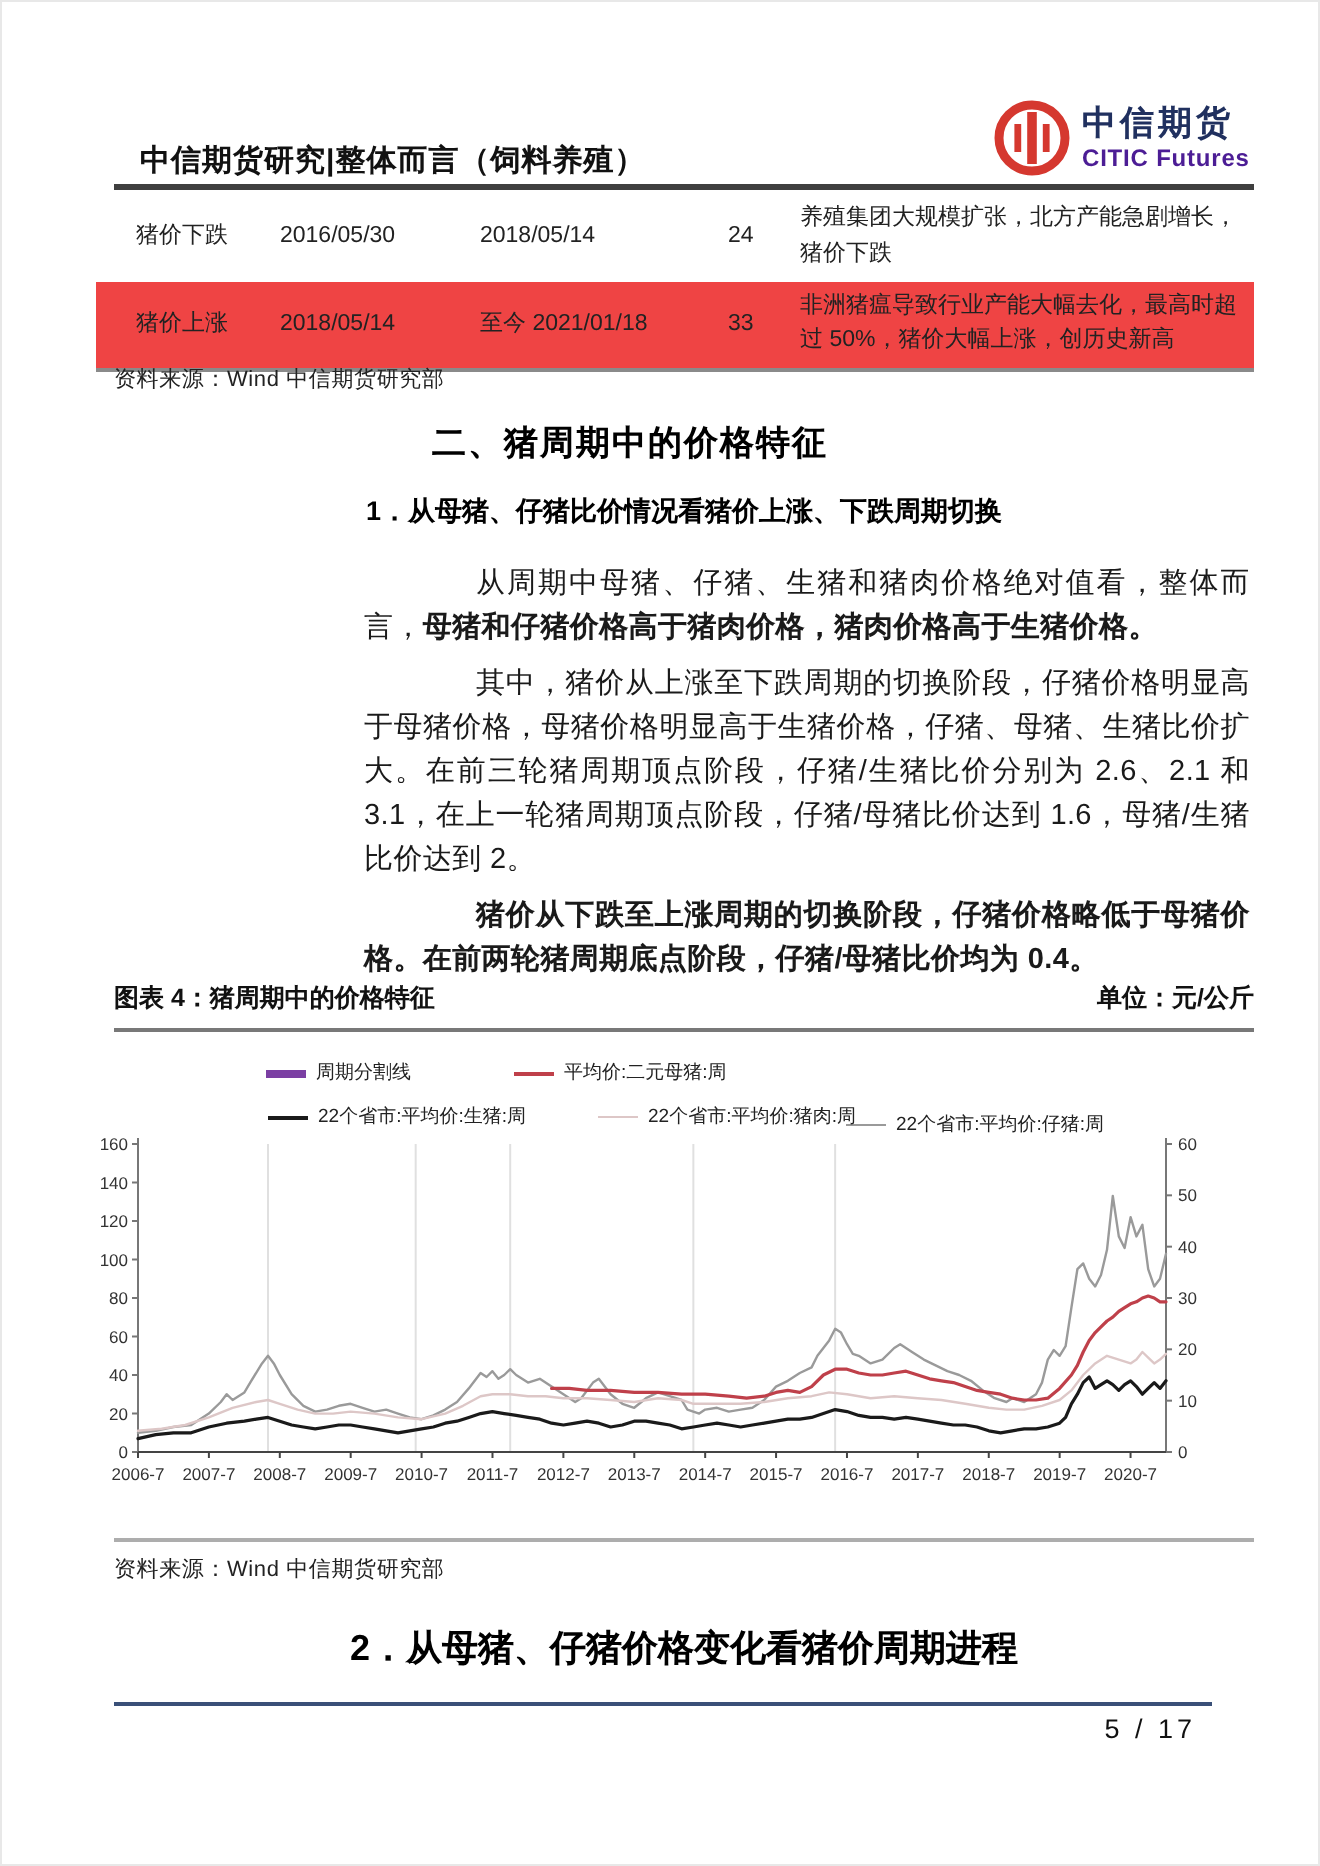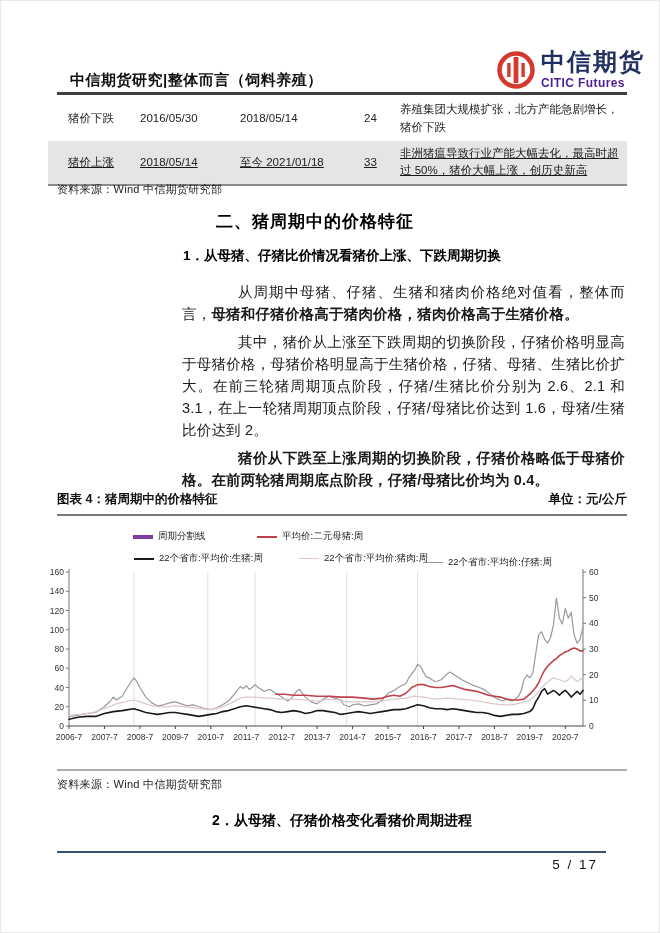--- a/index.html
+++ b/index.html
@@ -3,21 +3,21 @@
 <meta charset="utf-8">
 <style>
   html,body{margin:0;padding:0;background:#fafafa;}
   .page{position:relative;width:660px;height:933px;background:#fff;margin:0 auto;
         font-family:"Liberation Sans","DejaVu Sans",sans-serif;color:#1a1a1a;
         box-shadow:inset 0 0 0 1px #e8e8e8;overflow:hidden;}
   
   .report-label{position:absolute;left:70px;top:71px;font-size:15px;font-weight:bold;color:#111;letter-spacing:.5px;}
   .logo{position:absolute;left:497px;top:50px;display:flex;align-items:center;}
   .logo-text{margin-left:6px;line-height:1;}
-  .brand-cn{font-size:24px;font-weight:bold;color:#20305f;letter-spacing:2px;}
+  .brand-cn{font-size:17px;font-weight:bold;color:#20305f;letter-spacing:2px;}
   .brand-en{font-size:12px;font-weight:bold;color:#4c1d95;margin-top:3px;letter-spacing:.4px;}
   .header-rule{position:absolute;left:57px;top:92px;width:570px;height:3px;background:#3f3f3f;}
   
   .ptable{position:absolute;left:48px;top:97px;width:579px;border-bottom:2px solid #8a8a8a;}
   .trow{display:grid;grid-template-columns:92px 100px 118px 42px 1fr;align-items:center;padding:4px 0;}
   .tcell{font-size:11.5px;color:#222;line-height:1.55;}
   .c-phase{padding-left:20px;}
   .c-months{text-align:left;padding-left:6px;}
   .c-note{padding-right:6px;}
   
@@ -30,21 +30,21 @@
   .textblock p:first-of-type{margin-top:16px;}
   .bold{font-weight:bold;}
   
   .fig-header{position:absolute;left:57px;top:491px;width:570px;display:flex;justify-content:space-between;
               border-bottom:2px solid #787878;padding-bottom:6px;text-align:center;}
   .fig-label,.fig-unit{font-size:12.5px;font-weight:bold;color:#111;}
   .legend-item{position:absolute;display:flex;align-items:center;}
   .swatch{display:inline-block;width:20px;margin-right:5px;}
   .llabel{font-size:9.5px;color:#222;white-space:nowrap;}
   .chart-rule{position:absolute;left:57px;top:769px;width:570px;height:2px;background:#adadad;}
-  .sub-title-2{position:absolute;left:57px;top:812px;width:570px;text-align:center;font-size:14px;font-weight:bold;color:#000;}
+  .sub-title-2{position:absolute;left:57px;top:812px;width:570px;text-align:center;font-size:18px;font-weight:bold;color:#000;}
   
   .footer-rule{position:absolute;left:57px;top:851px;width:549px;height:2px;background:#3a5078;}
   .page-num{position:absolute;left:57px;top:857px;width:541px;text-align:right;font-size:13.5px;color:#111;letter-spacing:2px;}
   svg text{font-family:"Liberation Sans","DejaVu Sans",sans-serif;}
 </style>
 </head>
 <body>
 
 <div class="page">
 
@@ -66,21 +66,21 @@
   <div class="header-rule"></div>
 
   <div class="ptable" id="phase-table">
       <div class="trow">
         <div class="tcell c-phase">猪价下跌</div>
         <div class="tcell c-start">2016/05/30</div>
         <div class="tcell c-end">2018/05/14</div>
         <div class="tcell c-months">24</div>
         <div class="tcell c-note">养殖集团大规模扩张，北方产能急剧增长，猪价下跌</div>
       </div>
-      <div class="trow" style="background: #e5e5e5; text-decoration: underline;">
+      <div class="trow" style="background: #ef4444;">
         <div class="tcell c-phase">猪价上涨</div>
         <div class="tcell c-start">2018/05/14</div>
         <div class="tcell c-end">至今 2021/01/18</div>
         <div class="tcell c-months">33</div>
         <div class="tcell c-note">非洲猪瘟导致行业产能大幅去化，最高时超过 50%，猪价大幅上涨，创历史新高</div>
       </div>
     </div>
 
   <div class="source" style="top:182px;">资料来源：Wind 中信期货研究部</div>
 

